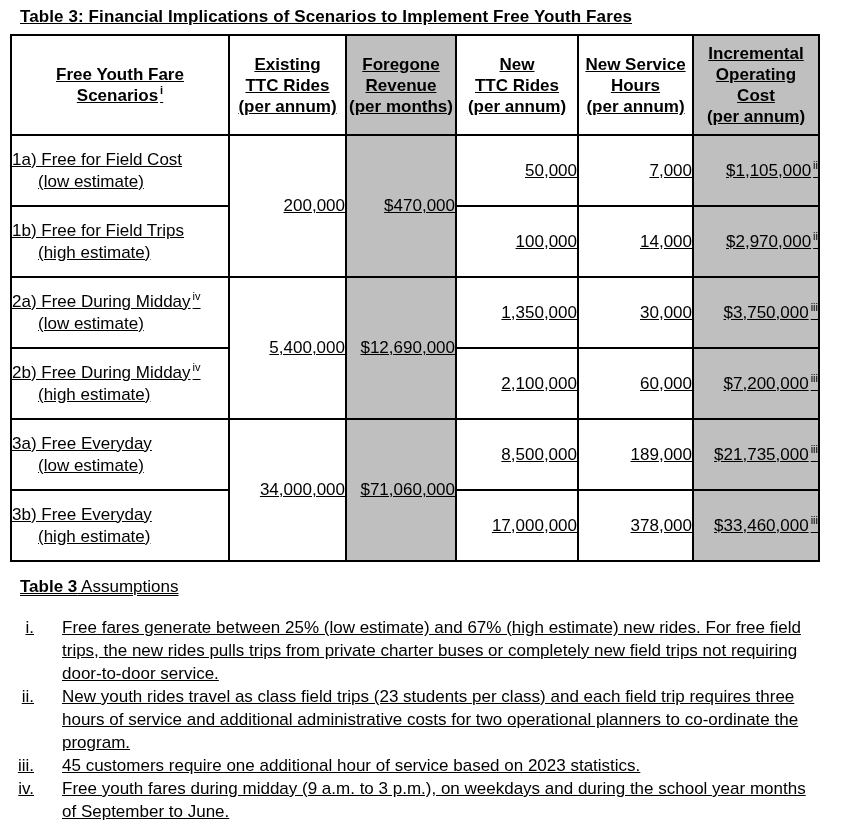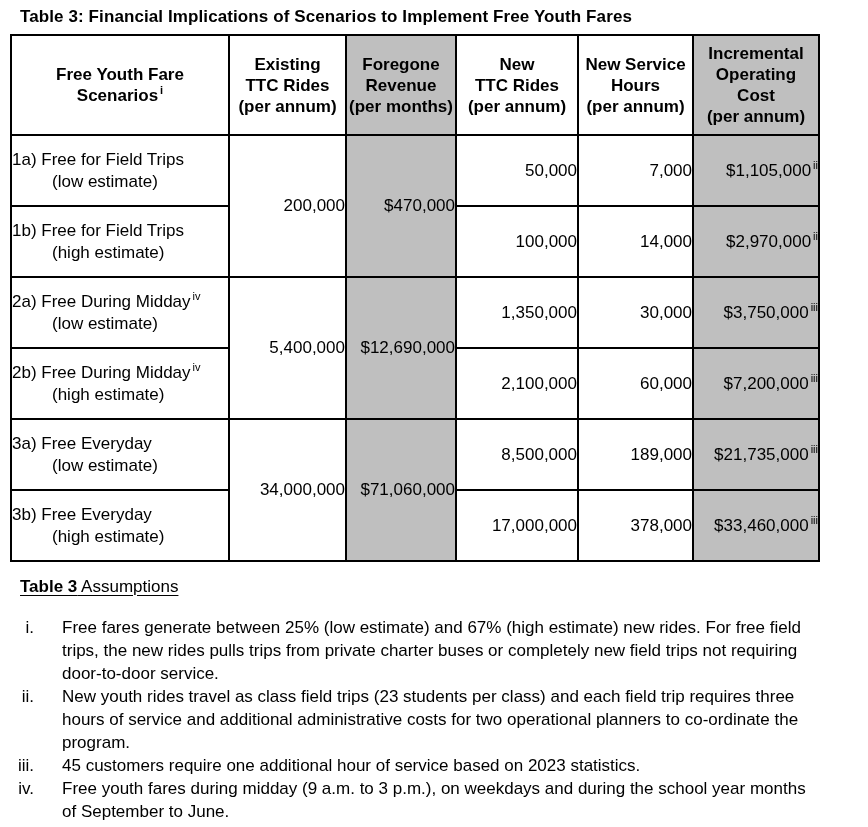--- a/index.html
+++ b/index.html
@@ -4,21 +4,21 @@
 <style>
   html, body {
     margin: 0; padding: 0;
     background: #ffffff;
     width: 868px; height: 827px;
     font-family: "Liberation Sans", "DejaVu Sans", sans-serif;
     color: #000;
     font-size: 17px;
     overflow: hidden;
   }
-  .doc { width: 756px; }
+  .doc { width: 756px; text-decoration: underline; }
 
   .doc-title {
     font-weight: bold;
     font-size: 17px;
     margin: 7px 0 0 20px;
     letter-spacing: 0.1px;
   }
 
   table.fin {
     border-collapse: collapse;
@@ -41,21 +41,21 @@
   }
   .hdr-text { white-space: pre-line; }
   .shade { background: #bfbfbf; }
 
   .brow td { height: 69px; }
   td.scenario {
     text-align: left;
     line-height: 22px;
     padding-left: 6px;
   }
-  .scenario .l2 { padding-left: 40px; }
+  .scenario .l2 { padding-left: 26px; }
   td.num { text-align: right; }
 
   sup {
     font-size: 11px;
     line-height: 0;
     vertical-align: super;
     margin-left: 2px;
   }
   sup:empty { margin-left: 0; }
 
@@ -113,21 +113,21 @@
 Hours
 (per annum)</span></td>
       <td class="shade"><span class="hdr-text">Incremental
 Operating
 Cost
 (per annum)</span></td>
     </tr>
 
     <tr class="brow">
       <td class="scenario">
-        <div class="l1"><span>1a) Free for Field Trips</span><sup></sup></div>
+        <div class="l1"><span>1a) Free for Field Cost</span><sup></sup></div>
         <div class="l2">(low estimate)</div>
       </td>
       <td class="num" rowspan="2">200,000</td>
       <td class="num shade" rowspan="2">$470,000</td>
       <td class="num">50,000</td>
       <td class="num">7,000</td>
       <td class="num shade"><span>$1,105,000</span><sup>ii</sup></td>
     </tr>
     <tr class="brow">
       <td class="scenario">

